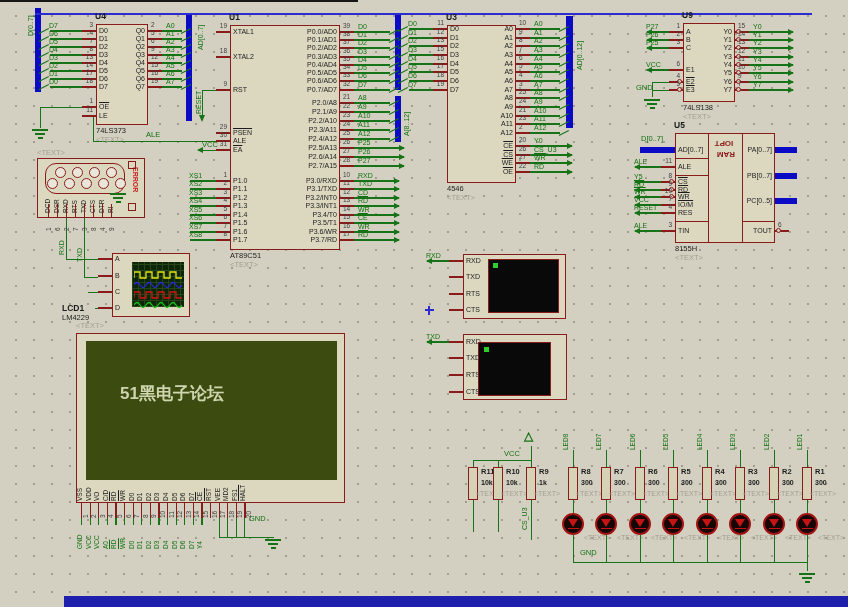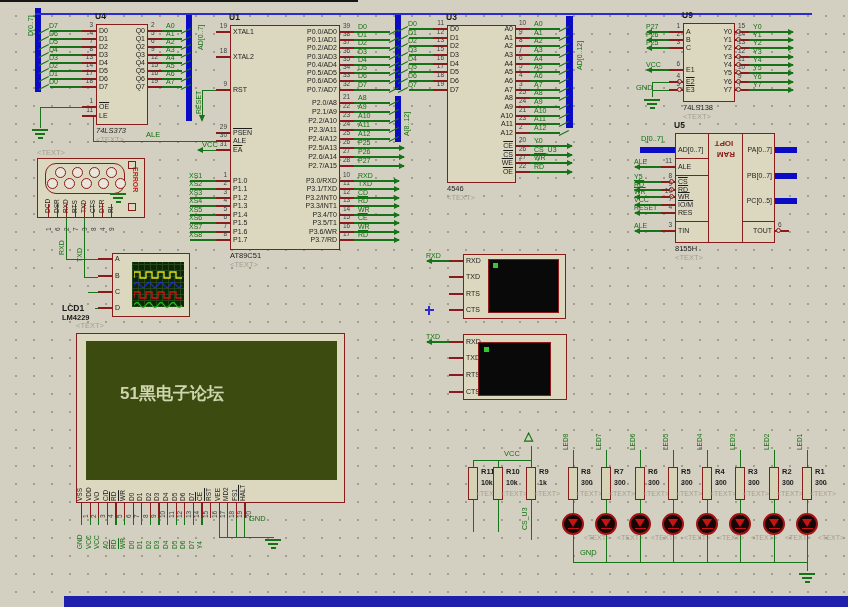--- a/index.html
+++ b/index.html
@@ -57,21 +57,21 @@
     <div style="left: 219px; top: 517.8px; width: 1.3px; height: 19px; background: rgb(23, 115, 23);"></div>
     <div style="left: 227px; top: 517.8px; width: 1.3px; height: 19px; background: rgb(23, 115, 23);"></div>
     <div style="left: 236px; top: 517.8px; width: 1.3px; height: 19px; background: rgb(23, 115, 23);"></div>
     <div style="left: 244px; top: 517.8px; width: 1.3px; height: 19px; background: rgb(23, 115, 23);"></div>
     <div style="left: 219px; top: 536.8px; width: 54px; height: 1.3px; background: rgb(23, 115, 23);"></div>
     <div style="left: 273px; top: 536.8px; width: 1.3px; height: 1.3px; background: rgb(23, 115, 23);"></div>
     <div style="left: 573px; top: 561.8px; width: 234px; height: 1.3px; background: rgb(23, 115, 23);"></div>
     <div style="left: 807px; top: 561.8px; width: 1.3px; height: 9px; background: rgb(23, 115, 23);"></div>
     <div style="left: 96px; top: 24px; width: 52px; height: 101px; background: rgb(220, 216, 192); border: 1px solid rgb(138, 27, 27);"></div>
     <div style="left: 95px; top: 12px; color: rgb(28, 28, 28); font-size: 8.5px; font-weight: bold;">U4</div>
-    <div style="left: 96px; top: 127px; color: rgb(28, 28, 28); font-size: 7.5px; font-style: italic;">74LS373</div>
+    <div style="left: 96px; top: 127px; color: rgb(28, 28, 28); font-size: 7.5px;">74LS373</div>
     <div style="left: 96px; top: 136px; color: rgb(162, 158, 142); font-size: 7.5px;">&lt;TEXT&gt;</div>
     <div style="left: 82px; top: 30.4px; width: 14px; height: 1.3px; background: rgb(138, 27, 27);"></div>
     <div style="left: 78px; top: 22px; color: rgb(60, 60, 60); font-size: 6.5px; width: 15px; text-align: right;">3</div>
     <div style="left: 99px; top: 26.5px; color: rgb(28, 28, 28); font-size: 7px;">D0</div>
     <div style="left: 50px; top: 30.4px; width: 32px; height: 1.3px; background: rgb(23, 115, 23);"></div>
     <div style="left: 49px; top: 22px; color: rgb(17, 112, 17); font-size: 7px;">D7</div>
     <div style="left: 39px; top: 32.5px; width: 11px; height: 1.2px; background: rgb(23, 115, 23); transform-origin: 0px 50%; transform: rotate(-27deg);"></div>
     <div style="left: 82px; top: 38.4px; width: 14px; height: 1.3px; background: rgb(138, 27, 27);"></div>
     <div style="left: 78px; top: 30px; color: rgb(60, 60, 60); font-size: 6.5px; width: 15px; text-align: right;">4</div>
     <div style="left: 99px; top: 34.5px; color: rgb(28, 28, 28); font-size: 7px;">D1</div>
@@ -996,20 +996,20 @@
     <div style="left: 424.5px; top: 309.3px; width: 9px; height: 1.5px; background: rgb(43, 43, 208);"></div>
     <div style="left: 428.3px; top: 305.5px; width: 1.5px; height: 9px; background: rgb(43, 43, 208);"></div>
     <div style="left: 146px; top: 131px; color: rgb(17, 112, 17); font-size: 7.5px;">ALE</div>
     <div style="left: 202px; top: 141px; color: rgb(17, 112, 17); font-size: 7.5px;">VCC</div>
     <div style="left: 504px; top: 450px; color: rgb(17, 112, 17); font-size: 7.5px;">VCC</div>
     <div style="left: 636px; top: 84px; color: rgb(17, 112, 17); font-size: 7.5px;">GND</div>
     <div style="left: 249px; top: 515px; color: rgb(17, 112, 17); font-size: 7.5px;">GND</div>
     <div style="left: 580px; top: 549px; color: rgb(17, 112, 17); font-size: 7.5px;">GND</div>
     <div style="left: 641px; top: 135px; color: rgb(17, 112, 17); font-size: 7.5px;">D[0..7]</div>
     <div style="left: 62px; top: 304px; color: rgb(28, 28, 28); font-size: 8.5px; font-weight: bold;">LCD1</div>
-    <div style="left: 62px; top: 314px; color: rgb(28, 28, 28); font-size: 7.5px; font-weight: bold;">LM4229</div>
+    <div style="left: 62px; top: 314px; color: rgb(28, 28, 28); font-size: 7.5px;">LM4229</div>
     <div style="left: 76px; top: 322px; color: rgb(162, 158, 142); font-size: 7.5px;">&lt;TEXT&gt;</div>
     <div style="left: 195px; top: 114px; color: rgb(17, 112, 17); font-size: 7px; width: 27px; transform-origin: 0px 0px; transform: rotate(-90deg);">RESET</div>
     <div style="left: 58px; top: 255px; color: rgb(17, 112, 17); font-size: 7px; width: 23px; transform-origin: 0px 0px; transform: rotate(-90deg);">RXD</div>
     <div style="left: 76px; top: 262px; color: rgb(17, 112, 17); font-size: 7px; width: 23px; transform-origin: 0px 0px; transform: rotate(-90deg);">TXD</div>
     <div style="left: 521px; top: 530px; color: rgb(17, 112, 17); font-size: 7px; width: 29px; transform-origin: 0px 0px; transform: rotate(-90deg);">CS_U3</div>
     <div style="left: 64px; top: 596px; width: 784px; height: 11px; background: rgb(31, 31, 174);"></div>
   </div>
 
 </body></html>

